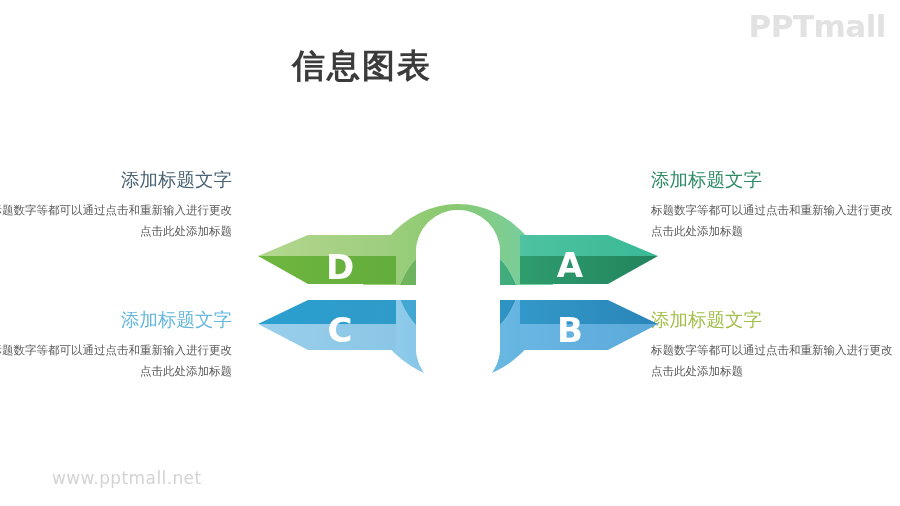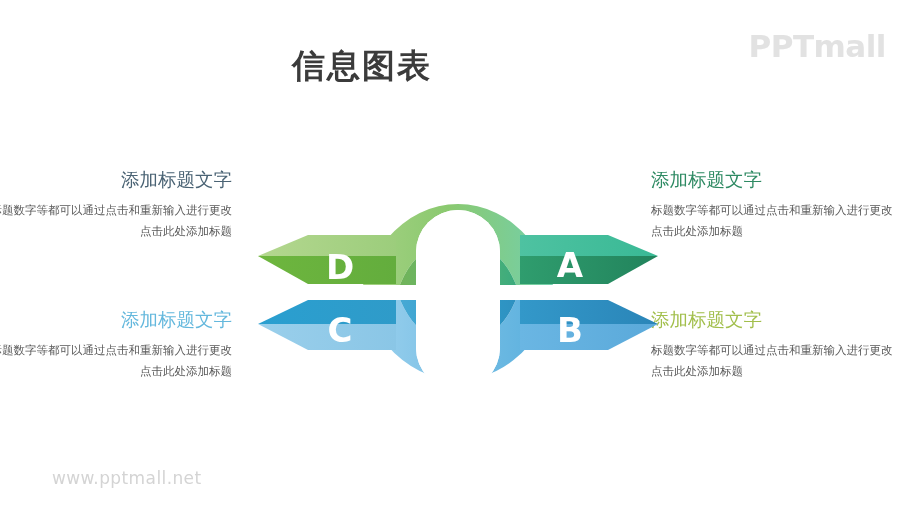--- a/index.html
+++ b/index.html
@@ -13,21 +13,21 @@
     height: 506px;
     position: relative;
     overflow: hidden;
     font-family: "Liberation Sans", "DejaVu Sans", sans-serif;
     color: #333;
   }
 
   
   #brand-logo {
     position: absolute;
-    top: 28px;
+    top: 8px;
     right: 14px;
     font-size: 31px;
     font-weight: bold;
     letter-spacing: -0.5px;
     color: #e2e2e2;
     font-family: "DejaVu Sans", sans-serif;
     user-select: none;
   }
 
   

